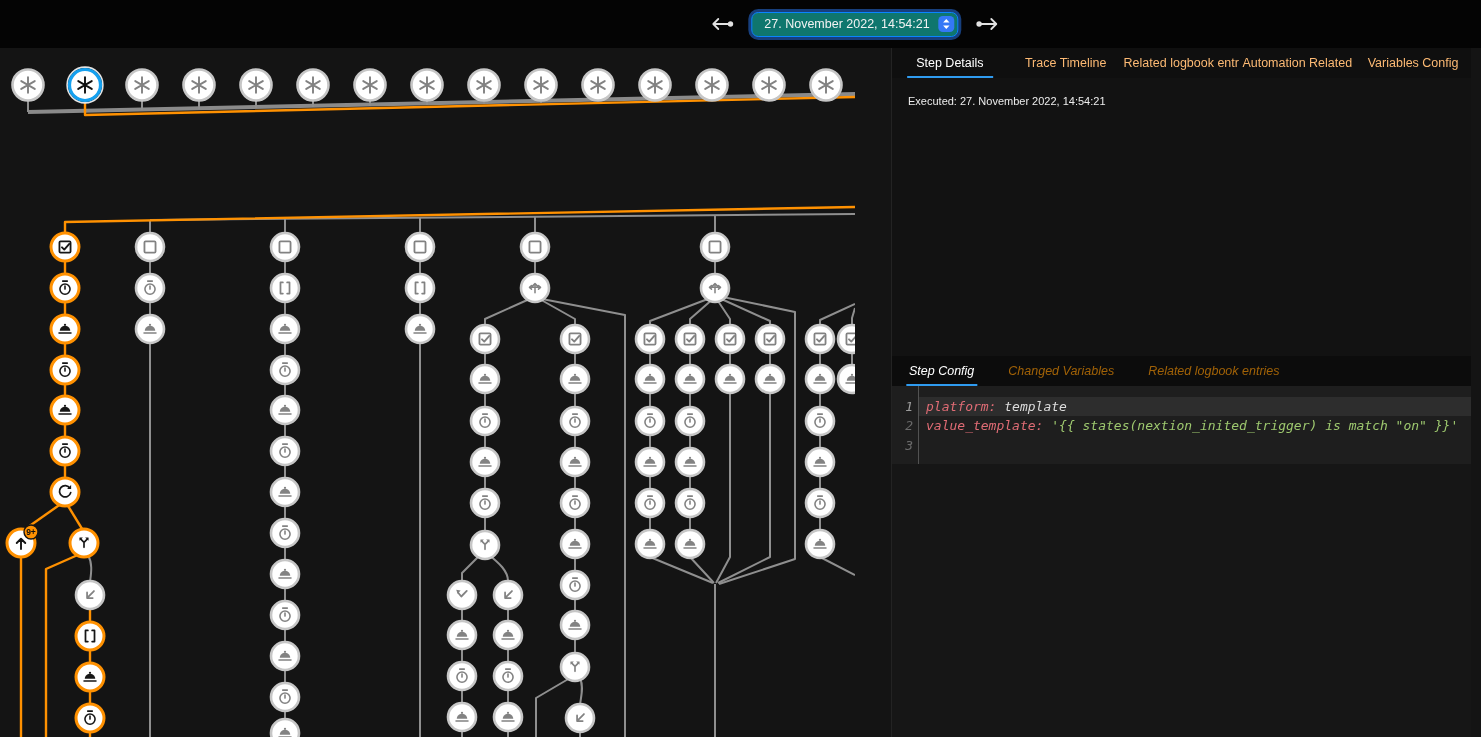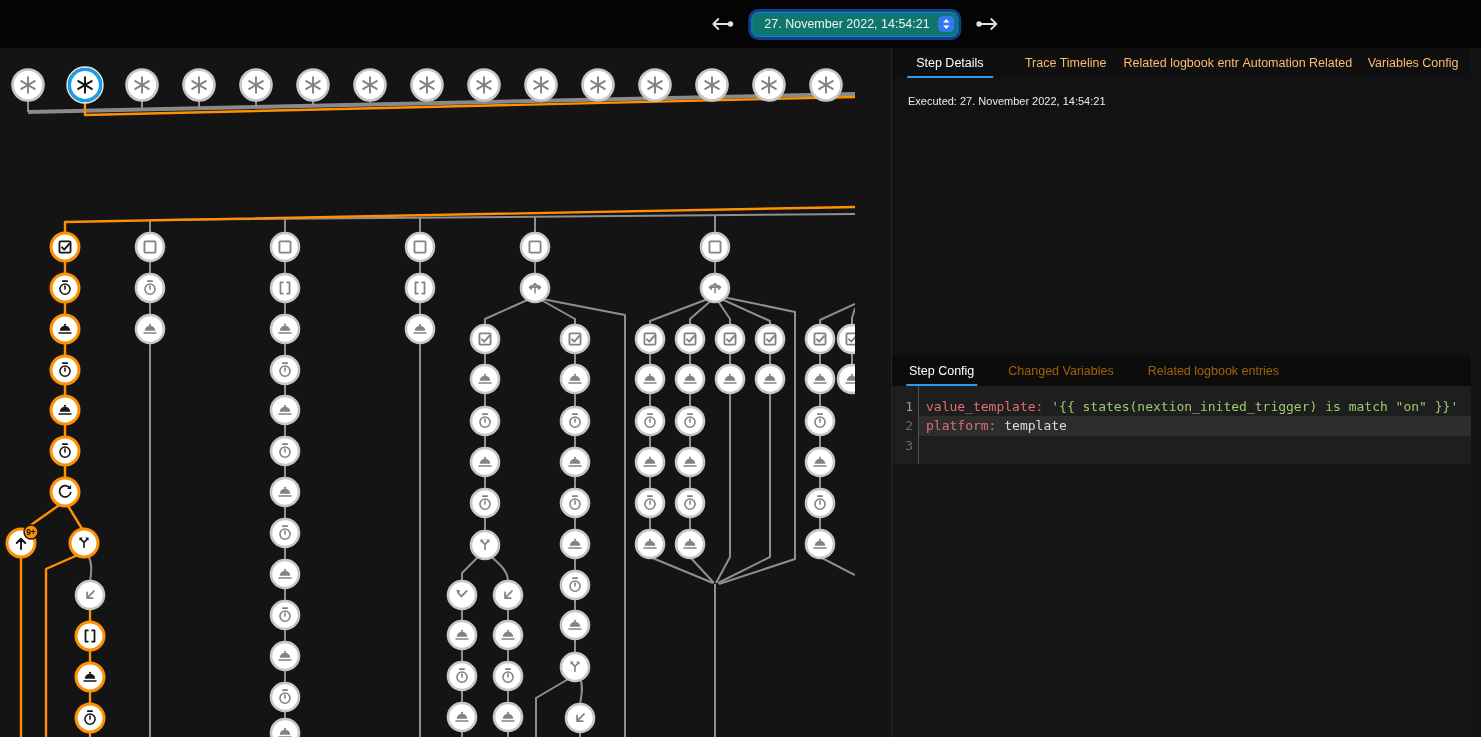--- a/index.html
+++ b/index.html
@@ -27,21 +27,21 @@
   
   .panel{position:absolute;left:855px;top:48px;width:580px;height:689px;background:#121212;
     border-left:1px solid #232323;box-sizing:border-box;margin-left:36px;}
   .tabbar{display:flex;height:30px;background:#0f0f0f;}
   .tab{flex:1;text-align:center;line-height:30px;font-size:12.5px;color:#fdba74;
     position:relative;cursor:pointer;white-space:nowrap;overflow:hidden;}
   .tab.active{color:#ffffff;}
   .tab.active::after{content:"";position:absolute;left:50%;transform:translateX(-50%);
     bottom:0;height:2px;width:74%;max-width:98px;background:#2f9bf0;}
   .executed{padding:17px 16px;font-size:11px;color:#ececec;}
-  .panel-lower{position:absolute;left:0;right:0;top:308px;bottom:0;display:flex;flex-direction:column;}
+  .panel-lower{position:absolute;left:0;right:0;top:308px;bottom:0;display:flex;flex-direction:column;font-style:italic;}
   .tabbar2{display:flex;height:30px;background:#0c0c0c;}
   .tab2{flex:0 0 auto;padding:0 17px;text-align:center;line-height:30px;font-size:12.5px;
     color:#a16207;position:relative;cursor:pointer;white-space:nowrap;}
   .tab2.active{color:#ffffff;}
   .tab2.active::after{content:"";position:absolute;left:50%;transform:translateX(-50%);
     bottom:0;height:2px;width:calc(100% - 28px);background:#2f9bf0;}
   .code{position:relative;height:78px;background:#1e1e1e;
     font-family:"DejaVu Sans Mono",monospace;font-size:13px;line-height:19.3px;}
   .gutter-col{position:absolute;left:0;top:0;bottom:0;width:26px;border-right:1px solid #525252;}
   .gutter-nums{position:absolute;left:0;top:11px;width:21px;text-align:right;color:#6a6a6a;}
@@ -882,19 +882,19 @@
         <div class="tab2">Related logbook entries</div>
       </div>
     <div class="code">
       <div class="gutter-col"></div>
       <div class="gutter-nums" id="gutter-nums">
           <div class="active">1</div>
           <div>2</div>
           <div>3</div>
         </div>
       <div class="lines" id="code-lines">
+          <div class="codeline active"><span class="tk-key">platform:</span><span class="tk-plain"> template</span></div>
           <div class="codeline"><span class="tk-key">value_template:</span><span class="tk-plain"> </span><span class="tk-str">'{{ states(nextion_inited_trigger) is match "on" }}'</span></div>
-          <div class="codeline active"><span class="tk-key">platform:</span><span class="tk-plain"> template</span></div>
         </div>
     </div>
     <div class="panel-rest"></div>
   </div>
 </div>
 
 </body></html>

